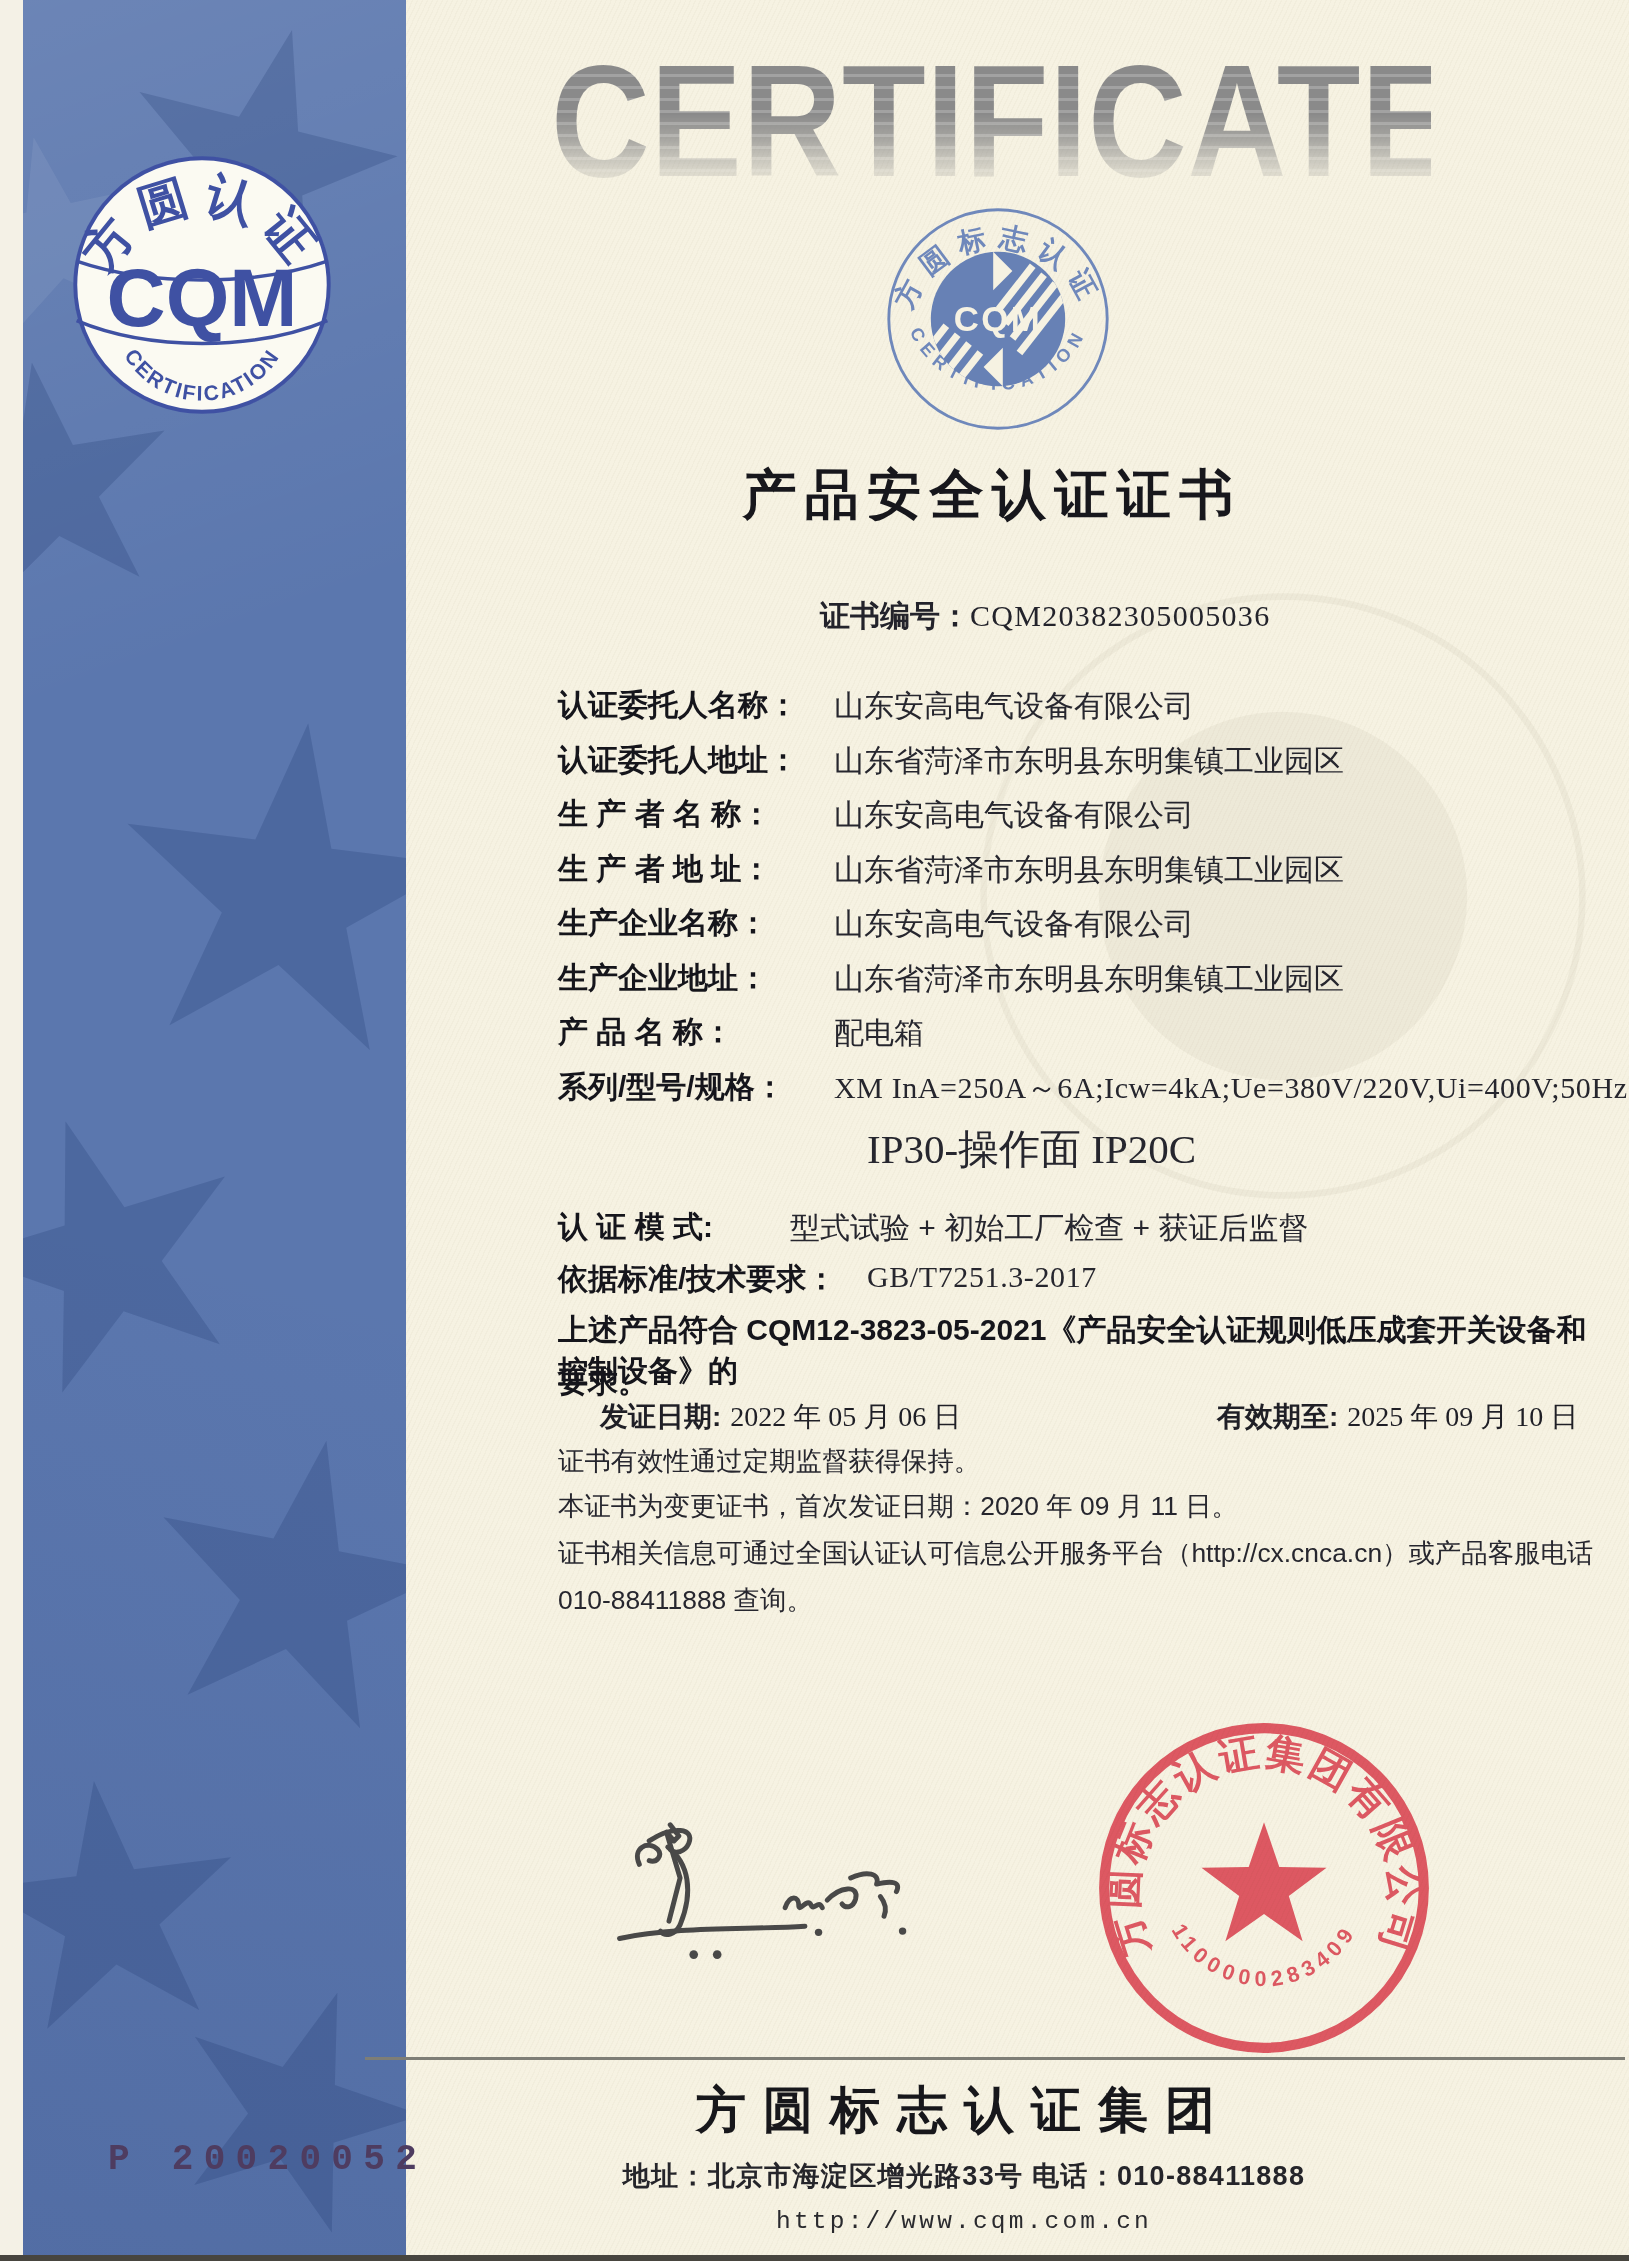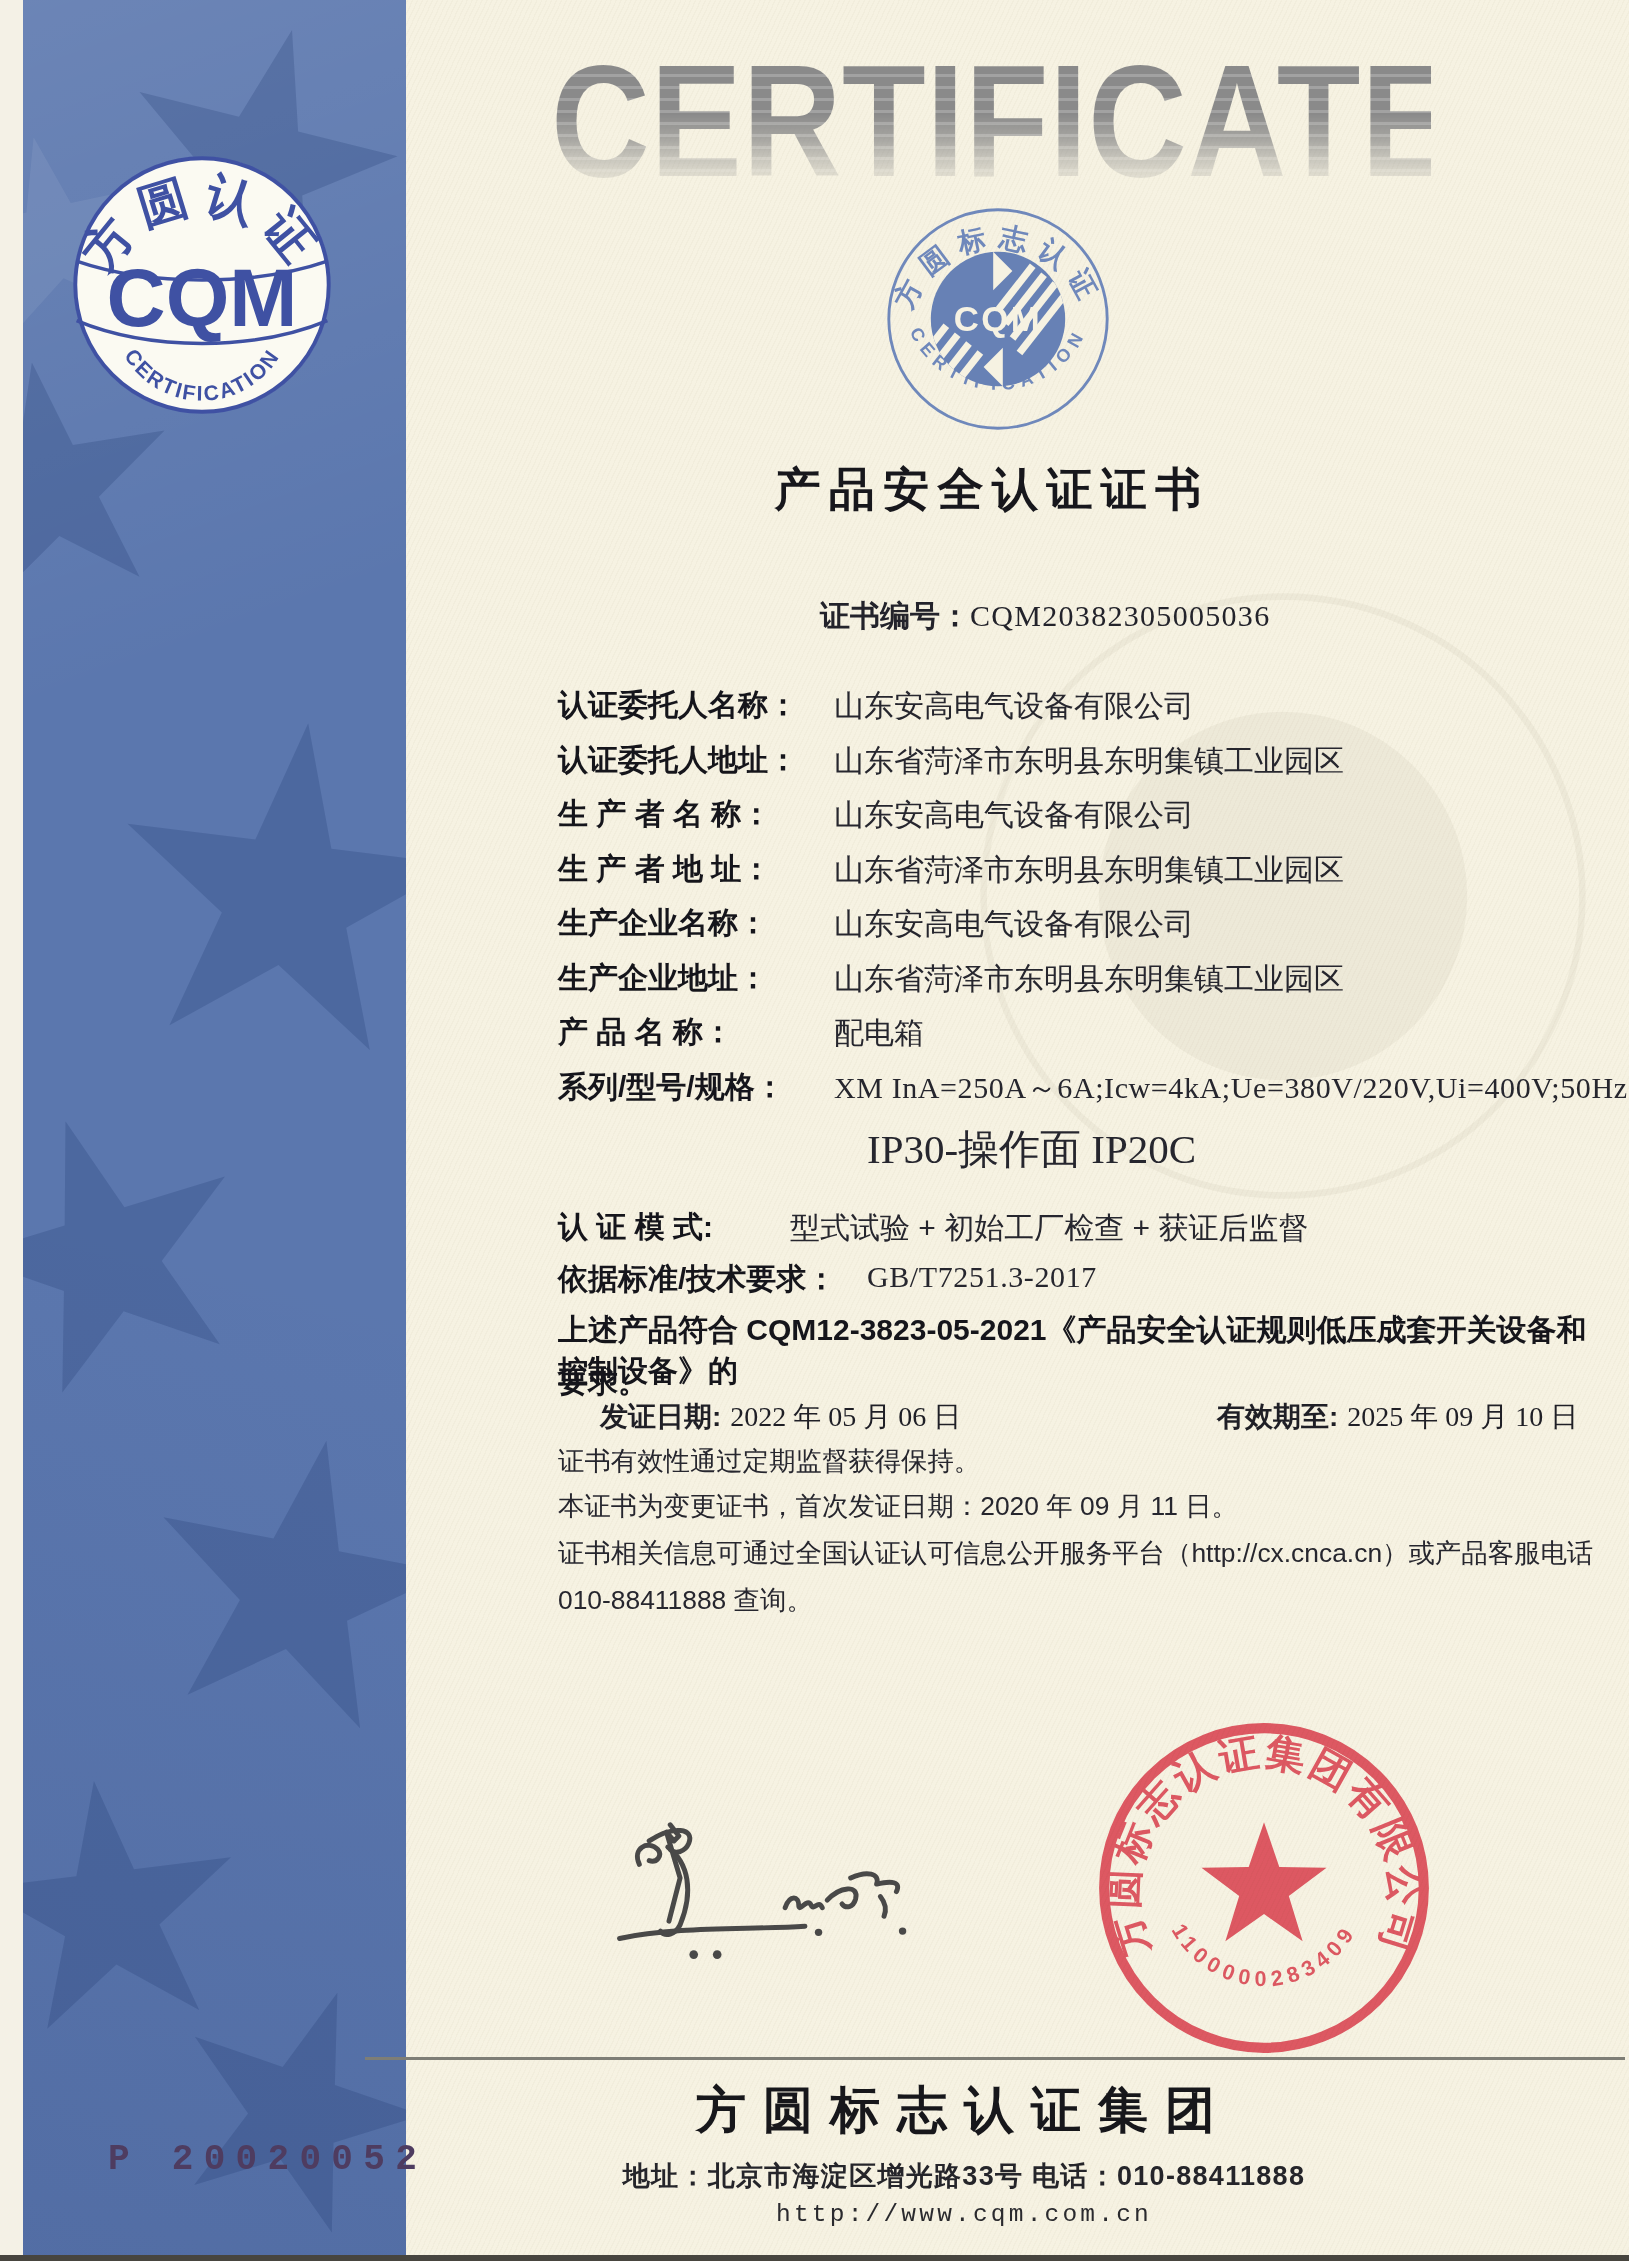--- a/index.html
+++ b/index.html
@@ -22,42 +22,42 @@
            font-weight:700;font-size:137px;line-height:1;letter-spacing:0.6px;
            transform:scaleY(1.16);transform-origin:top center;
            background-image:repeating-linear-gradient(to bottom,#8a8a8a 0 7.7px,#a2a2a2 7.7px 10.3px);
            -webkit-background-clip:text;background-clip:text;color:transparent;
            -webkit-mask-image:linear-gradient(to bottom,#000 0%,#000 46%,rgba(0,0,0,.72) 62%,rgba(0,0,0,.42) 74%,rgba(0,0,0,.2) 85%,rgba(0,0,0,.07) 93%,transparent 100%);
            mask-image:linear-gradient(to bottom,#000 0%,#000 46%,rgba(0,0,0,.72) 62%,rgba(0,0,0,.42) 74%,rgba(0,0,0,.2) 85%,rgba(0,0,0,.07) 93%,transparent 100%);}
   .badge{position:absolute;left:70px;top:153px;width:264px;height:264px;}
   .marklogo{position:absolute;left:878px;top:199px;width:240px;height:240px;}
   .ghost{position:absolute;left:954px;top:567px;width:658px;height:658px;opacity:0.055;}
   .doc-title{position:absolute;left:557px;top:459px;width:870px;text-align:center;
-             font-family:"Liberation Serif",serif;font-weight:700;font-size:46px;
+             font-family:"Liberation Serif",serif;font-weight:700;font-size:54px;
              letter-spacing:8.4px;color:#17171c;}
   .certno{position:absolute;left:820px;top:596px;font-size:30px;color:#23232b;}
   .certno .lab{font-family:"Liberation Sans",sans-serif;font-weight:600;}
   .certno .val{font-family:"Liberation Serif",serif;letter-spacing:1.3px;}
   .frow{position:absolute;left:558px;width:1045px;font-size:30px;color:#1f1f26;white-space:nowrap;}
   .frow .lab{position:absolute;left:0;top:0;font-weight:700;color:#15151b;}
   .frow .val{position:absolute;left:276px;top:1.3px;font-weight:500;color:#26262e;}
   .frow .val.serifval{font-family:"Liberation Serif",serif;font-weight:500;letter-spacing:0.6px;}
   .specline2{position:absolute;left:867px;top:1122px;font-size:41px;font-family:"Liberation Serif",serif;color:#26262e;}
   .statement{position:absolute;left:558px;width:1038px;font-weight:700;font-size:30px;color:#15151b;}
   .dateline{position:absolute;top:1398px;font-size:28px;color:#1f1f26;white-space:nowrap;}
   .dateline .lab{font-weight:600;margin-left:42px;}
   .dateline .val{font-family:"Liberation Serif",serif;margin-left:9px;}
   .note{position:absolute;left:558px;width:1045px;font-size:26.4px;color:#26262e;font-weight:500;}
   .sig{position:absolute;left:601px;top:1800px;width:309px;height:193px;}
   .stamp{position:absolute;left:1094px;top:1718px;width:340px;height:340px;opacity:0.9;mix-blend-mode:multiply;}
   .divider{position:absolute;left:365px;top:2057px;width:1260px;height:2.6px;background:#7e7e76;}
   .footer{position:absolute;left:406px;top:2077px;width:1116px;text-align:center;color:#1c1c20;}
   .footer .org{font-weight:700;font-size:50px;letter-spacing:17px;color:#17171b;}
   .footer .addr{margin-top:14px;font-size:27px;letter-spacing:1.3px;font-weight:600;color:#25252a;}
-  .footer .site{margin-top:7px;font-family:"Liberation Mono",monospace;font-size:24.5px;letter-spacing:3.2px;color:#2a2a2e;}
+  .footer .site{margin-top:14px;font-family:"Liberation Mono",monospace;font-size:24.5px;letter-spacing:3.2px;color:#2a2a2e;}
   .serial{position:absolute;left:108px;top:2139px;font-family:"Liberation Mono",monospace;
           font-size:36px;letter-spacing:10.3px;color:#4e3c60;font-weight:700;}
   .bottom-bar{position:absolute;left:0;bottom:0;width:1630px;height:6.4px;background:#47453f;}
   svg text{font-family:"Liberation Sans",sans-serif;}
 </style>
 </head>
 <body>
 
 <div class="page">
 

